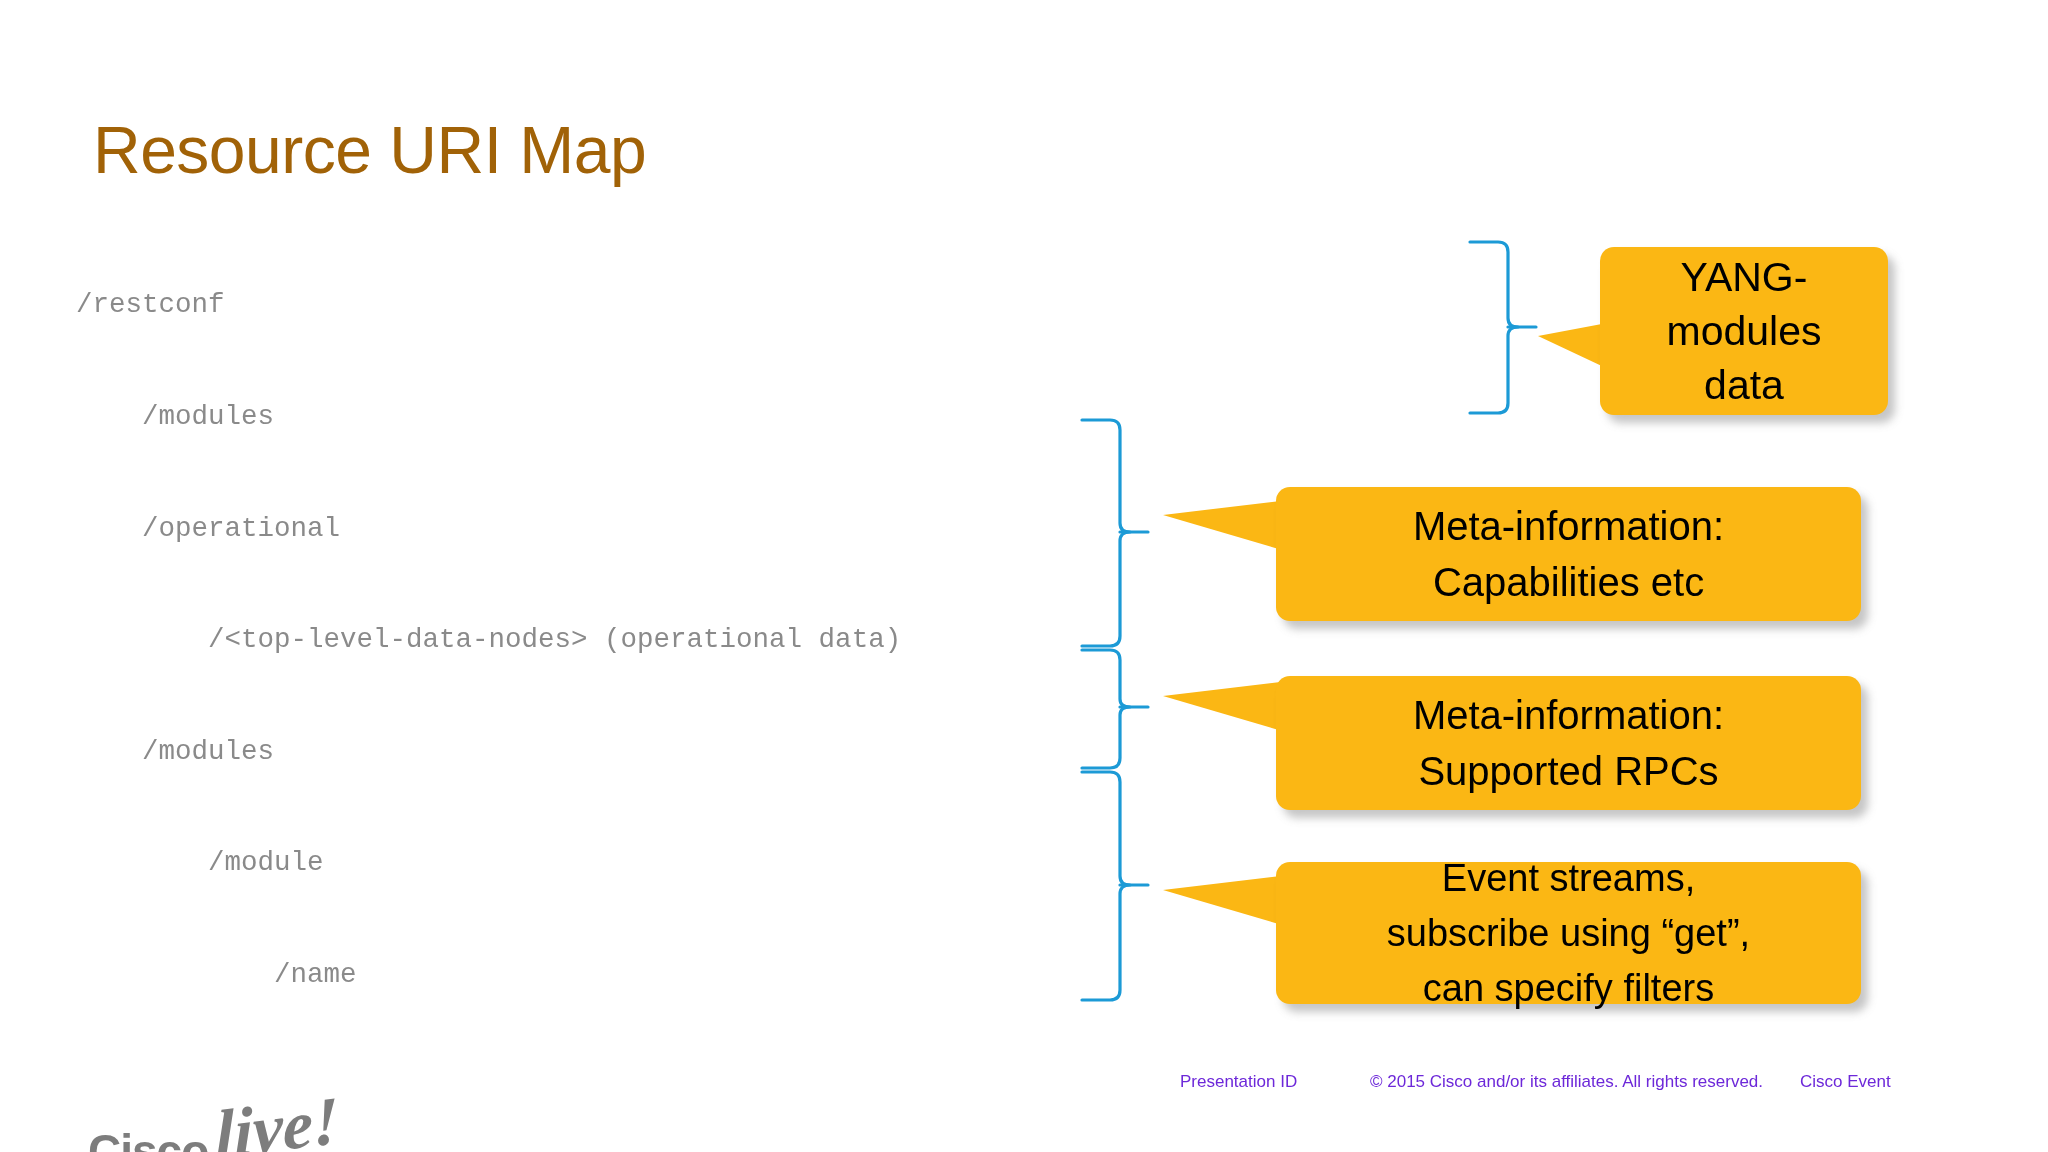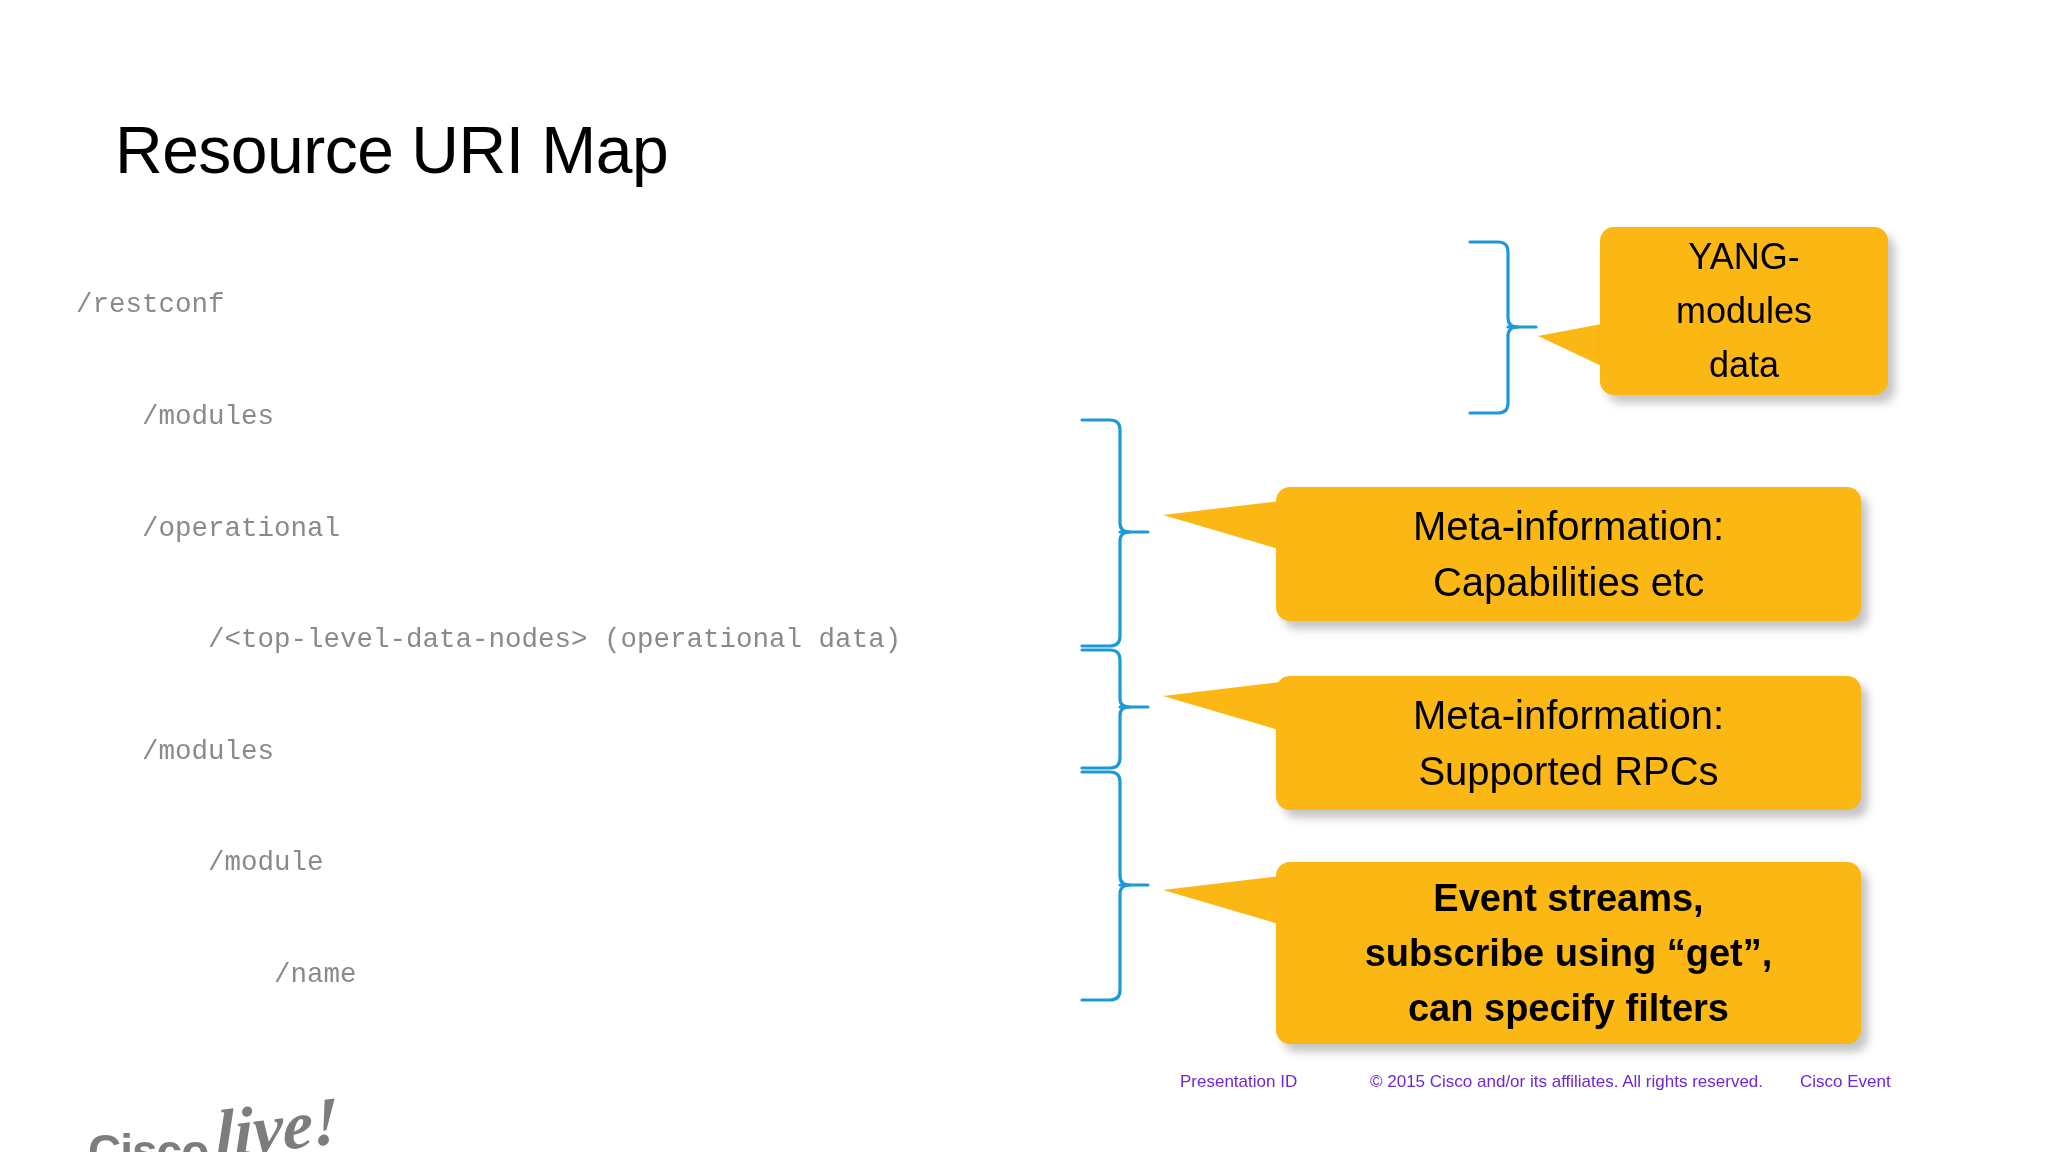--- a/index.html
+++ b/index.html
@@ -11,24 +11,24 @@
   }
   #slide {
     position: relative;
     width: 2048px; height: 1152px;
     background: #ffffff;
   }
 
   
   #title {
     position: absolute;
-    left: 115px; top: 112px;
+    left: 93px; top: 112px;
     font-size: 66px;
     font-weight: 400;
-    color: #000000;
+    color: #a16207;
     letter-spacing: -0.5px;
     font-family: "Liberation Sans", sans-serif;
     white-space: nowrap;
   }
 
   
   #code {
     position: absolute;
     left: 76px; top: 212px;
     font-family: "Liberation Mono", "DejaVu Sans Mono", monospace;
@@ -168,21 +168,21 @@
       <path d="M40 115 H68" stroke="#1C9AD6" stroke-width="3.2" stroke-linecap="round"></path>
     </svg>
   </div>
 
   <div class="tail" style="left:1538px; top:318px; width:85px; height:62px;">
     <svg width="85" height="62" viewBox="0 0 85 62">
       <polygon points="0,18 85,2 85,58" fill="#FBB714"></polygon>
     </svg>
   </div>
 
-  <div class="callout" style="left:1600px; top:227px; width:288px; height:168px; font-size:36px; line-height:54px;">
+  <div class="callout" style="left:1600px; top:247px; width:288px; height:168px; font-size:41px; line-height:54px;">
     <span class="line">YANG-</span>
     <span class="line">modules</span>
     <span class="line">data</span>
   </div>
 
   <div class="tail" style="left:1163px; top:497px; width:150px; height:64px;">
     <svg width="150" height="64" viewBox="0 0 150 64">
       <polygon points="0,18 150,0 150,62" fill="#FBB714"></polygon>
     </svg>
   </div>
@@ -202,21 +202,21 @@
     <span class="line">Meta-information:</span>
     <span class="line">Supported RPCs</span>
   </div>
 
   <div class="tail" style="left:1163px; top:872px; width:150px; height:64px;">
     <svg width="150" height="64" viewBox="0 0 150 64">
       <polygon points="0,18 150,0 150,62" fill="#FBB714"></polygon>
     </svg>
   </div>
 
-  <div class="callout" style="left:1276px; top:862px; width:585px; height:182px; font-size:38px; line-height:55px;font-weight:bold;">
+  <div class="callout" style="left:1276px; top:862px; width:585px; height:142px; font-size:38px; line-height:55px;">
     <span class="line">Event streams,</span>
     <span class="line">subscribe using “get”,</span>
     <span class="line">can specify filters</span>
   </div>
 
   <div id="logo">
     <span class="cisco">Cisco</span>
     <span class="live">live!</span>
   </div>
 

